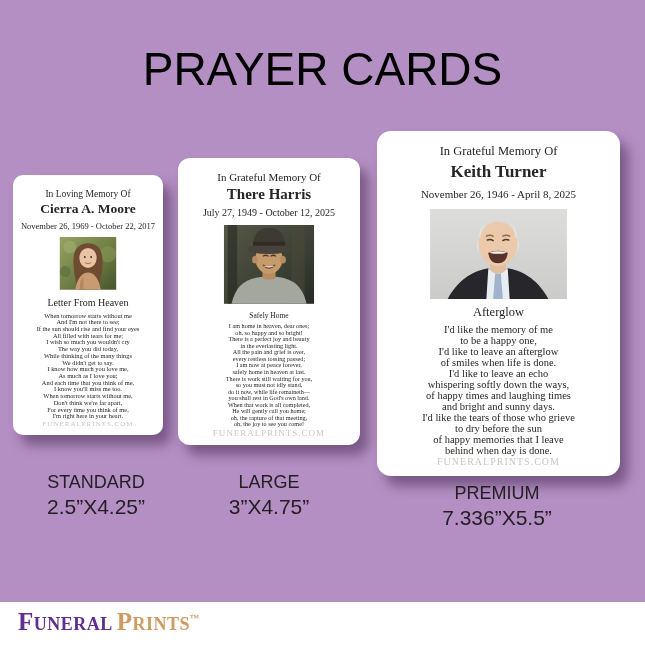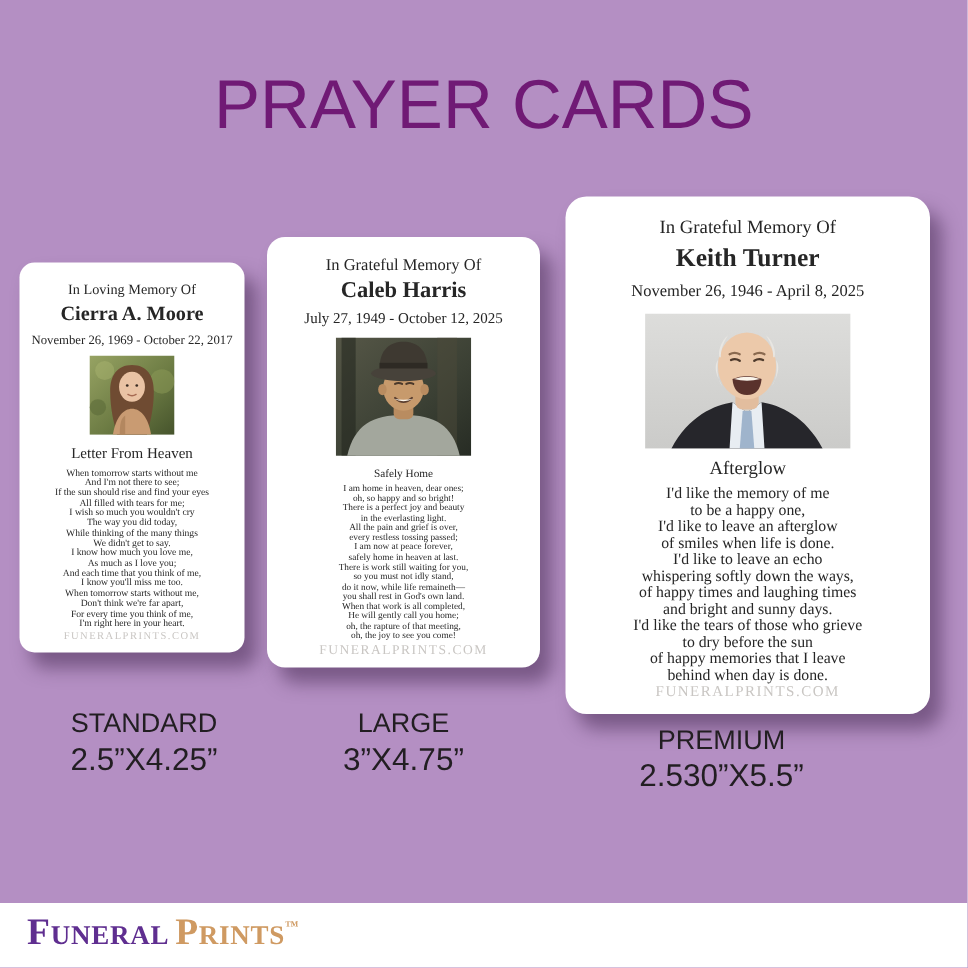--- a/index.html
+++ b/index.html
@@ -4,21 +4,21 @@
 <style>
   html,body { margin:0; padding:0; }
   .canvas {
     position:relative; width:645px; height:645px;
     background:#b48fc3; overflow:hidden;
     font-family:"Liberation Sans", sans-serif;
   }
   .page-title {
     position:absolute; top:46px; left:0; width:100%;
     text-align:center; font-size:46px; line-height:1;
-    font-weight:500; letter-spacing:0px; color:#701a75;
+    font-weight:500; letter-spacing:0px; color:#000000;
   }
 
   
   .card {
     position:absolute; background:#ffffff;
     display:flex; flex-direction:column; align-items:center;
     font-family:"Liberation Serif", serif; color:#262626;
     box-shadow:8px 10px 12px rgba(62,33,74,0.5);
     text-align:center;
   }
@@ -56,21 +56,21 @@
   .card-premium .poem-title { margin-top:6px;  font-size:12.5px; }
   .card-premium .poem       { margin-top:4px;  font-size:10.5px; line-height:1.05; }
   .card-premium .watermark  { font-size:10px; padding-bottom:9px; }
 
   
   .size-label { position:absolute; text-align:center; color:#221e22; font-weight:500; }
   .size-label .size-name { font-size:18px; line-height:1.1; }
   .size-label .size-dims { font-size:21px; line-height:1.2; margin-top:1px; }
   .label-standard { left:8px;   top:473px; width:176px; }
   .label-large    { left:181px; top:473px; width:176px; }
-  .label-premium  { left:386px; top:484px; width:190px; }
+  .label-premium  { left:402px; top:484px; width:190px; }
 
   
   .footer-band { position:absolute; left:0; top:602px; width:645px; height:43px; background:#ffffff; }
   .brand-logo {
     position:absolute; left:18px; top:6px;
     font-family:"Liberation Serif", serif; font-weight:bold;
     font-variant:small-caps; font-size:25px; line-height:1.1; letter-spacing:0.5px;
   }
   .brand-word1 { color:#5f2e90; }
   .brand-word2 { color:#cf9a62; margin-left:4px; }
@@ -122,21 +122,21 @@
 I know you'll miss me too.
 When tomorrow starts without me,
 Don't think we're far apart,
 For every time you think of me,
 I'm right here in your heart.</div>
     <div class="watermark">FUNERALPRINTS.COM</div>
   </div>
 
   <div class="card card-large">
     <div class="memory">In Grateful Memory Of</div>
-    <div class="name">Caleb Harris</div>
+    <div class="name">There Harris</div>
     <div class="dates">July 27, 1949 - October 12, 2025</div>
     <svg class="photo" width="96" height="84" viewBox="0 0 96 84">
       <defs>
         <linearGradient id="p2bg" x1="0" y1="0" x2="1" y2="1">
           <stop offset="0" stop-color="#565747"></stop>
             <stop offset="0.6" stop-color="#3b4034"></stop>
             <stop offset="1" stop-color="#272c24"></stop>
         </linearGradient>
       </defs>
       <rect width="96" height="84" fill="url(#p2bg)"></rect>
@@ -222,21 +222,21 @@
   <div class="size-label label-standard">
     <div class="size-name">STANDARD</div>
     <div class="size-dims">2.5”X4.25”</div>
   </div>
   <div class="size-label label-large">
     <div class="size-name">LARGE</div>
     <div class="size-dims">3”X4.75”</div>
   </div>
   <div class="size-label label-premium">
     <div class="size-name">PREMIUM</div>
-    <div class="size-dims">2.530”X5.5”</div>
+    <div class="size-dims">7.336”X5.5”</div>
   </div>
 
   <div class="footer-band">
     <div class="brand-logo">
       <span class="brand-word1">Funeral</span><span class="brand-word2">Prints</span><span class="brand-tm">™</span>
     </div>
   </div>
 
 </div>
 

